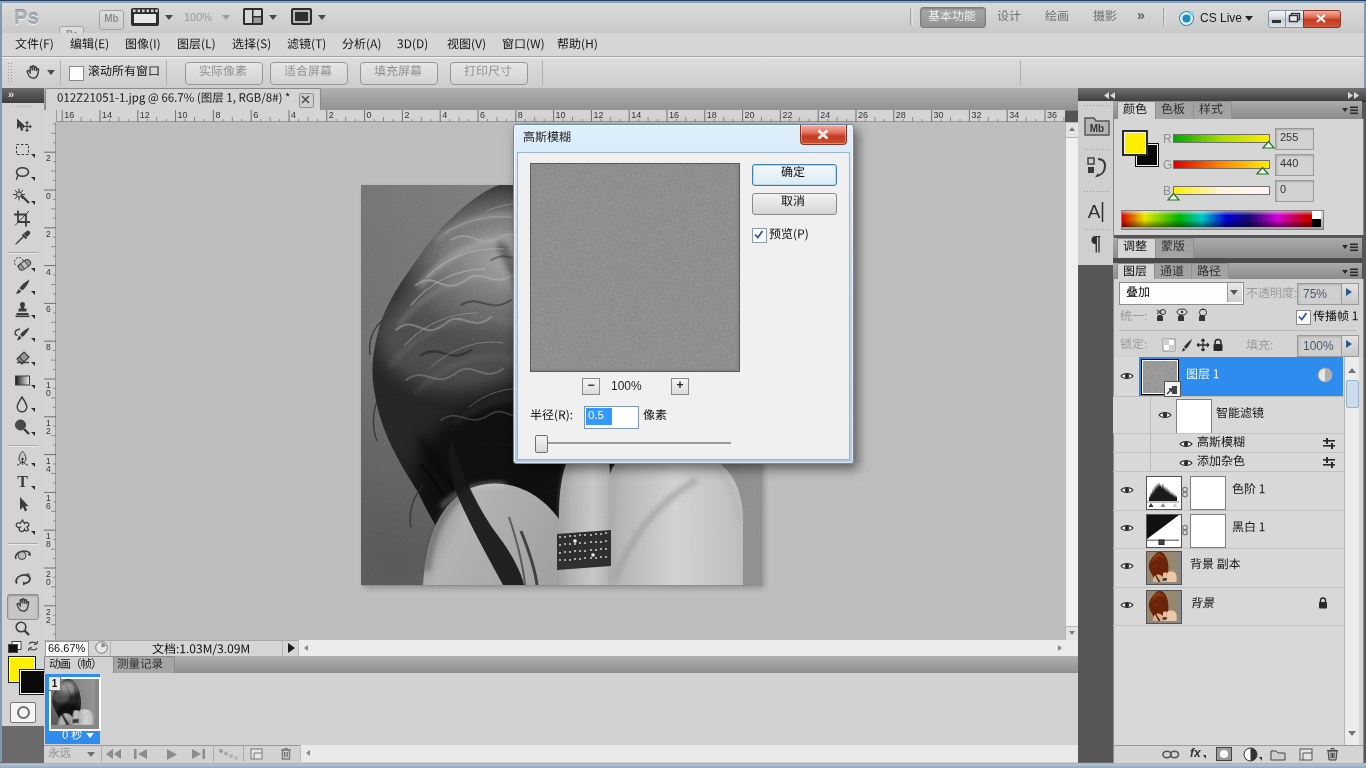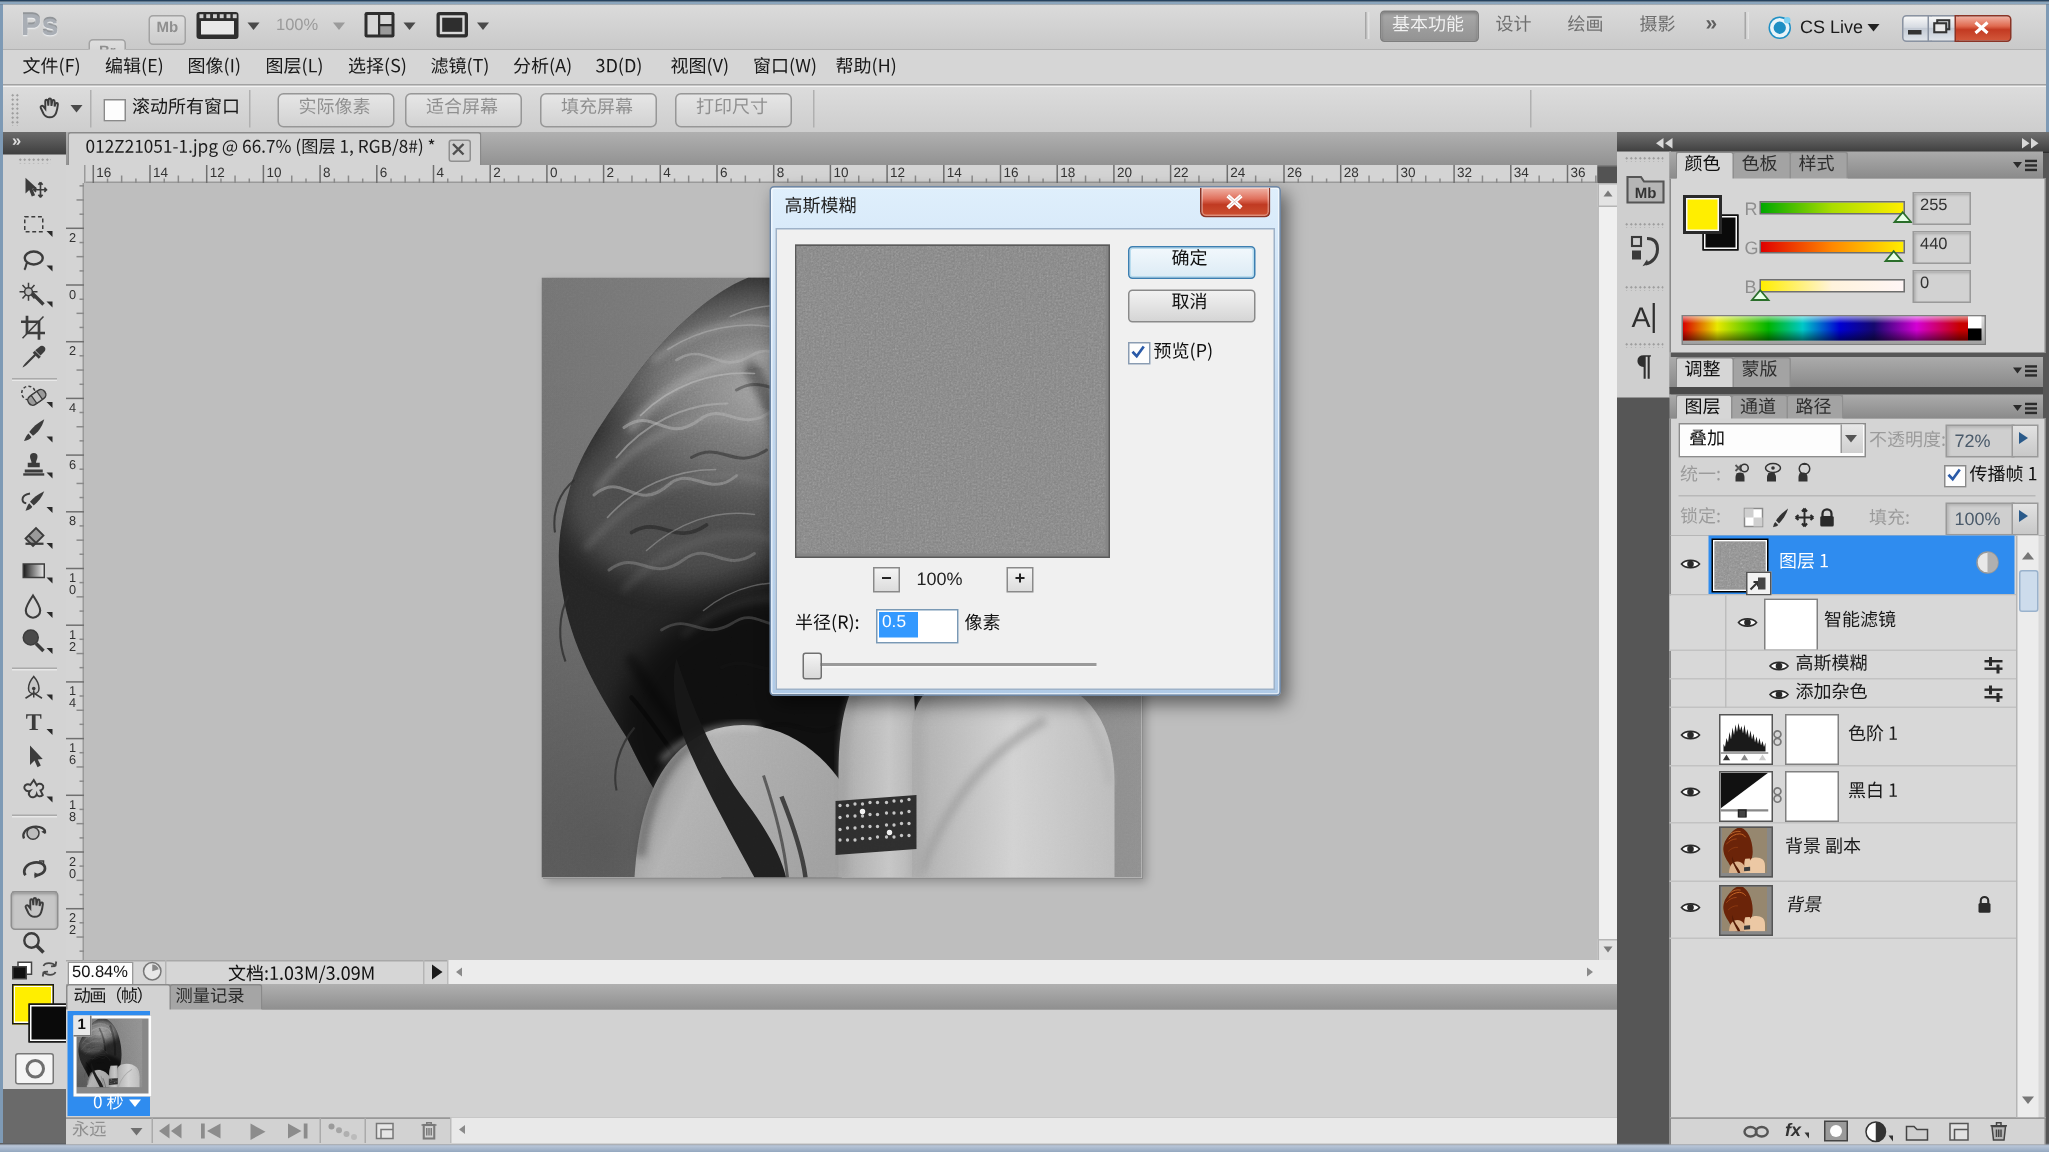--- a/index.html
+++ b/index.html
@@ -876,21 +876,21 @@
     <div style="position:absolute;left:361px;top:185px;width:400px;height:400px;box-shadow:1px 1px 0 #8e8e8e,3px 3px 6px rgba(0,0,0,0.25)"><svg width="400" height="400" viewBox="0 0 400 400">
         <use href="#ph"></use>
       </svg></div>
     <div style="position:absolute;left:1065px;top:122px;width:13px;height:518px;background:#f0f0f0;border-left:1px solid #bdbdbd"></div>
     <div style="position:absolute;left:1065px;top:122px;width:13px;height:14px;background:#e3e3e3;border:1px solid #b5b5b5"></div>
     <div style="position:absolute;left:1069px;top:127px;width:0;height:0;border-left:3px solid transparent;border-right:3px solid transparent;border-bottom:4px solid #7a7a7a"></div>
     <div style="position:absolute;left:1065px;top:626px;width:13px;height:14px;background:#e3e3e3;border:1px solid #b5b5b5"></div>
     <div style="position:absolute;left:1069px;top:631px;width:0;height:0;border-left:3px solid transparent;border-right:3px solid transparent;border-top:4px solid #7a7a7a"></div>
     <div style="position:absolute;left:44px;top:640px;width:1034px;height:16px;background:#d6d6d6;border-top:1px solid #a8a8a8"></div>
     <div style="position:absolute;left:45px;top:641px;width:42px;height:14px;background:#fdfdfd;border:1px solid #9a9a9a"></div>
-    <div style="position:absolute;left:48px;top:642px;font-size:11px;color:#111;line-height:13px;white-space:nowrap;">50.84%</div>
+    <div style="position:absolute;left:48px;top:642px;font-size:11px;color:#111;line-height:13px;white-space:nowrap;">66.67%</div>
     <svg width="13" height="13" style="overflow:visible;position:absolute;left:95px;top:641px">
       <circle cx="6.5" cy="6.5" r="5.8" fill="#e8e8e8" stroke="#777"></circle>
       <path d="M6.5,6.5 L6.5,2 A4.5,4.5 0 0 1 10.8,5.2 Z" fill="#888"></path>
     </svg>
     <div style="position:absolute;left:110px;top:640px;width:1px;height:16px;background:#b5b5b5"></div>
     <div style="position:absolute;left:152px;top:643px;line-height:0">
       <svg class="t" width="98" height="14" style="overflow:visible">
         <g fill="#111">
           <use href="#gcid20036" transform="translate(0.0,10.2) scale(0.01200,-0.01200)"></use>
           <use href="#gcid21230" transform="translate(12.0,10.2) scale(0.01200,-0.01200)"></use>
@@ -1170,21 +1170,21 @@
         <g fill="#9b9b9b">
           <use href="#gcid09496" transform="translate(0.0,10.2) scale(0.01200,-0.01200)"></use>
           <use href="#gcid40257" transform="translate(12.0,10.2) scale(0.01200,-0.01200)"></use>
           <use href="#gcid20282" transform="translate(24.0,10.2) scale(0.01200,-0.01200)"></use>
           <use href="#gcid16946" transform="translate(36.0,10.2) scale(0.01200,-0.01200)"></use>
           <use href="#gcid00027" transform="translate(48.0,10.2) scale(0.01200,-0.01200)"></use>
         </g>
       </svg>
     </div>
     <div style="position:absolute;left:1297px;top:283px;width:44px;height:20px;background:#cfcfcf;border:1px solid #9a9a9a;box-shadow:inset 1px 1px 2px rgba(0,0,0,0.15)"></div>
-    <div style="position:absolute;left:1303px;top:287px;font-size:12px;color:#4a5a6a;line-height:14px;white-space:nowrap;">72%</div>
+    <div style="position:absolute;left:1303px;top:287px;font-size:12px;color:#4a5a6a;line-height:14px;white-space:nowrap;">75%</div>
     <div style="position:absolute;left:1341px;top:283px;width:16px;height:20px;background:linear-gradient(#e2e2e2,#c8c8c8);border:1px solid #9a9a9a"></div>
     <div style="position:absolute;left:1346px;top:288px;width:0;height:0;border-top:4px solid transparent;border-bottom:4px solid transparent;border-left:6px solid #2a5a8a"></div>
     <div style="position:absolute;left:1120px;top:310px;line-height:0">
       <svg class="t" width="27" height="14" style="overflow:visible">
         <g fill="#9b9b9b">
           <use href="#gcid31754" transform="translate(0.0,10.2) scale(0.01200,-0.01200)"></use>
           <use href="#gcid09481" transform="translate(12.0,10.2) scale(0.01200,-0.01200)"></use>
           <use href="#gcid00027" transform="translate(24.0,10.2) scale(0.01200,-0.01200)"></use>
         </g>
       </svg>

